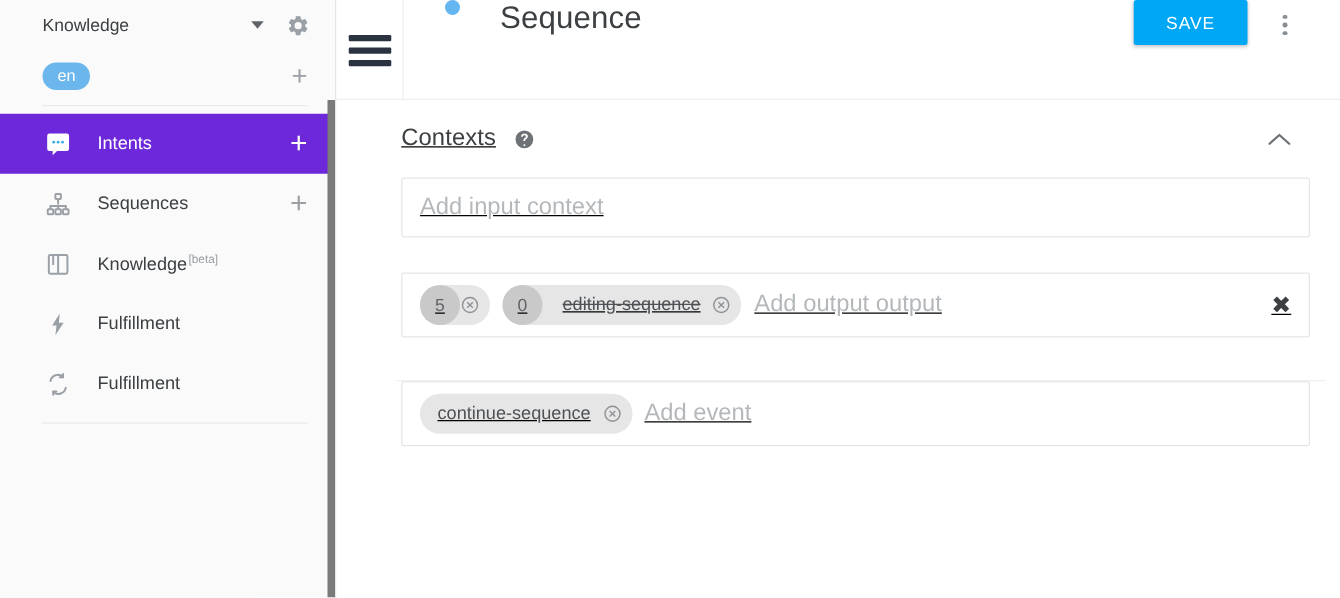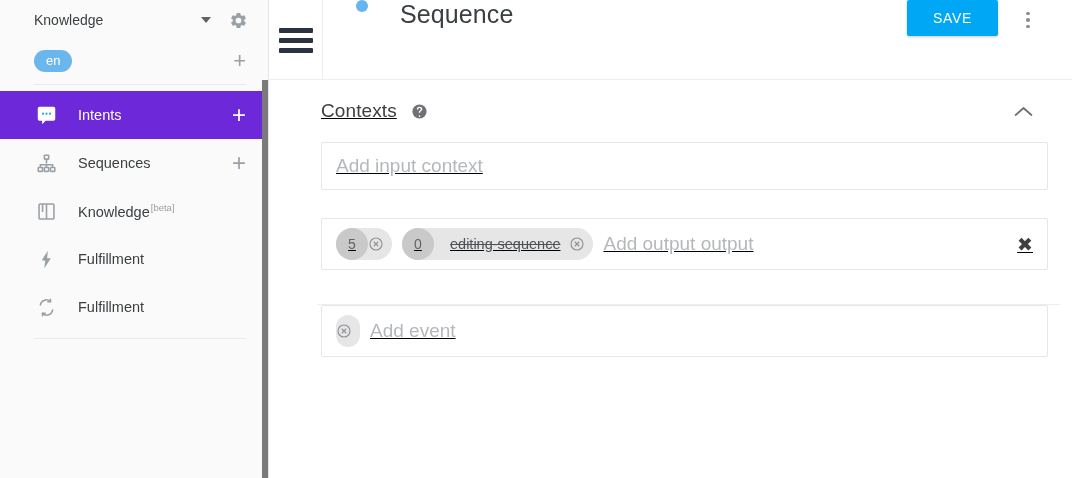--- a/index.html
+++ b/index.html
@@ -420,20 +420,21 @@
           <span class="clear-x">✖</span>
         </div>
       </div>
 
       <div class="big-divider"></div>
 
       <div class="section">
 
         <div class="field-box tall">
           <span class="chip nobadge">
+            <span class="ctext">continue-sequence</span>
             <span class="xico">
               <svg width="16" height="16" viewBox="0 0 24 24" fill="none" stroke="#6e7277" stroke-width="1.7">
                 <circle cx="12" cy="12" r="9"></circle>
                 <path d="M8.6 8.6 l6.8 6.8 M15.4 8.6 l-6.8 6.8"></path>
               </svg>
             </span>
           </span>
           <span class="placeholder">Add event</span>
         </div>
       </div>

